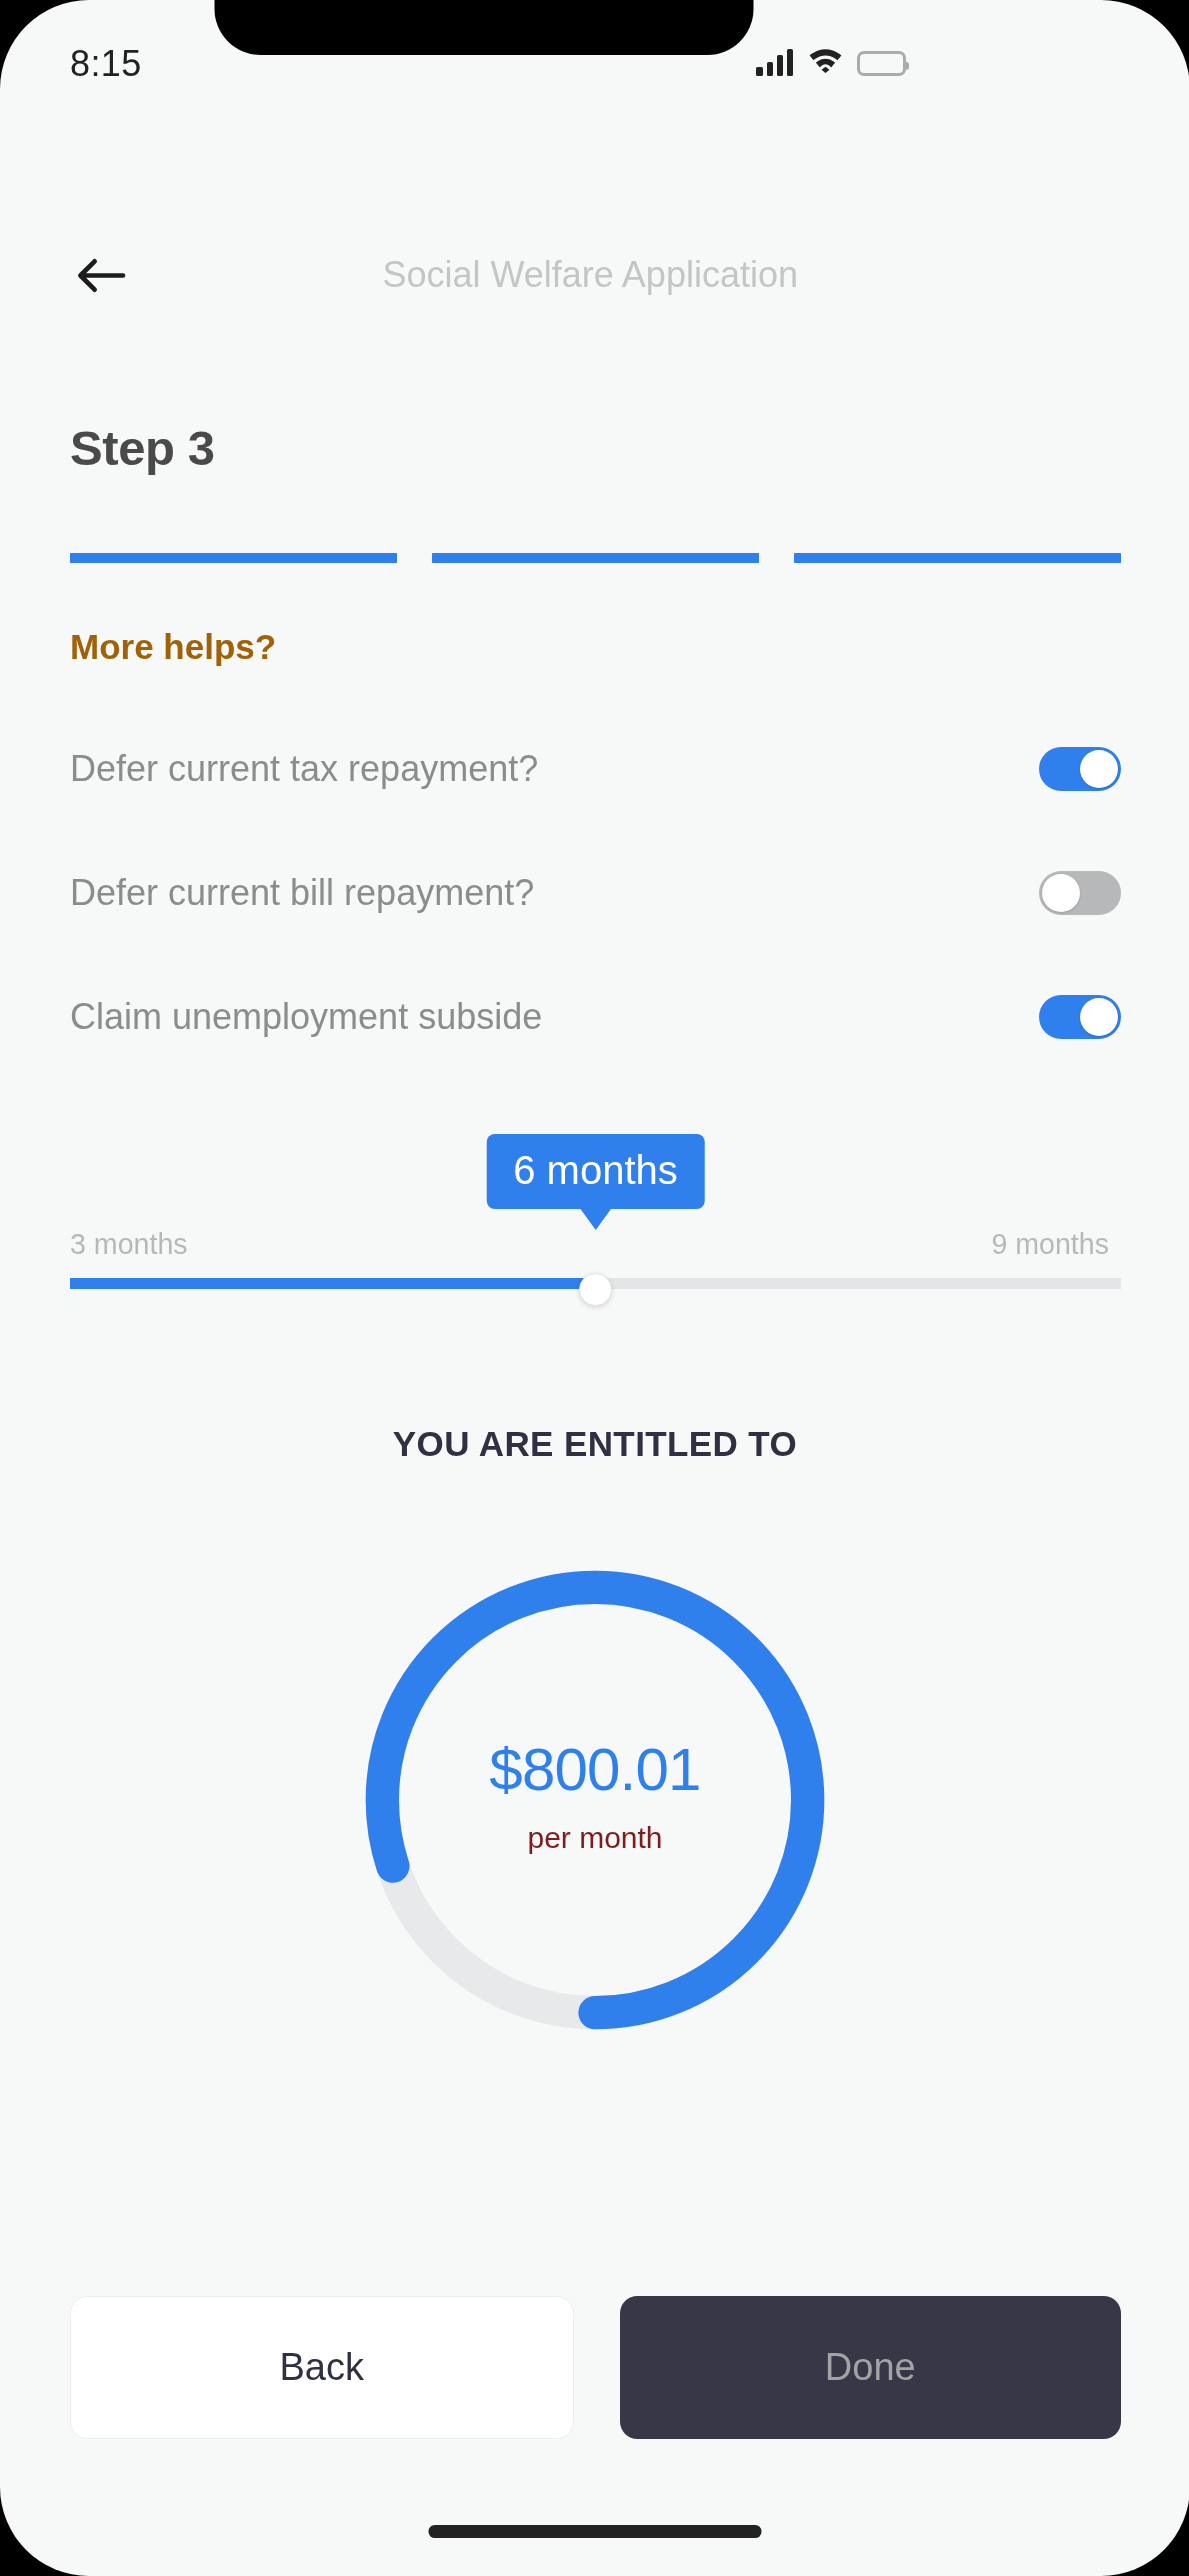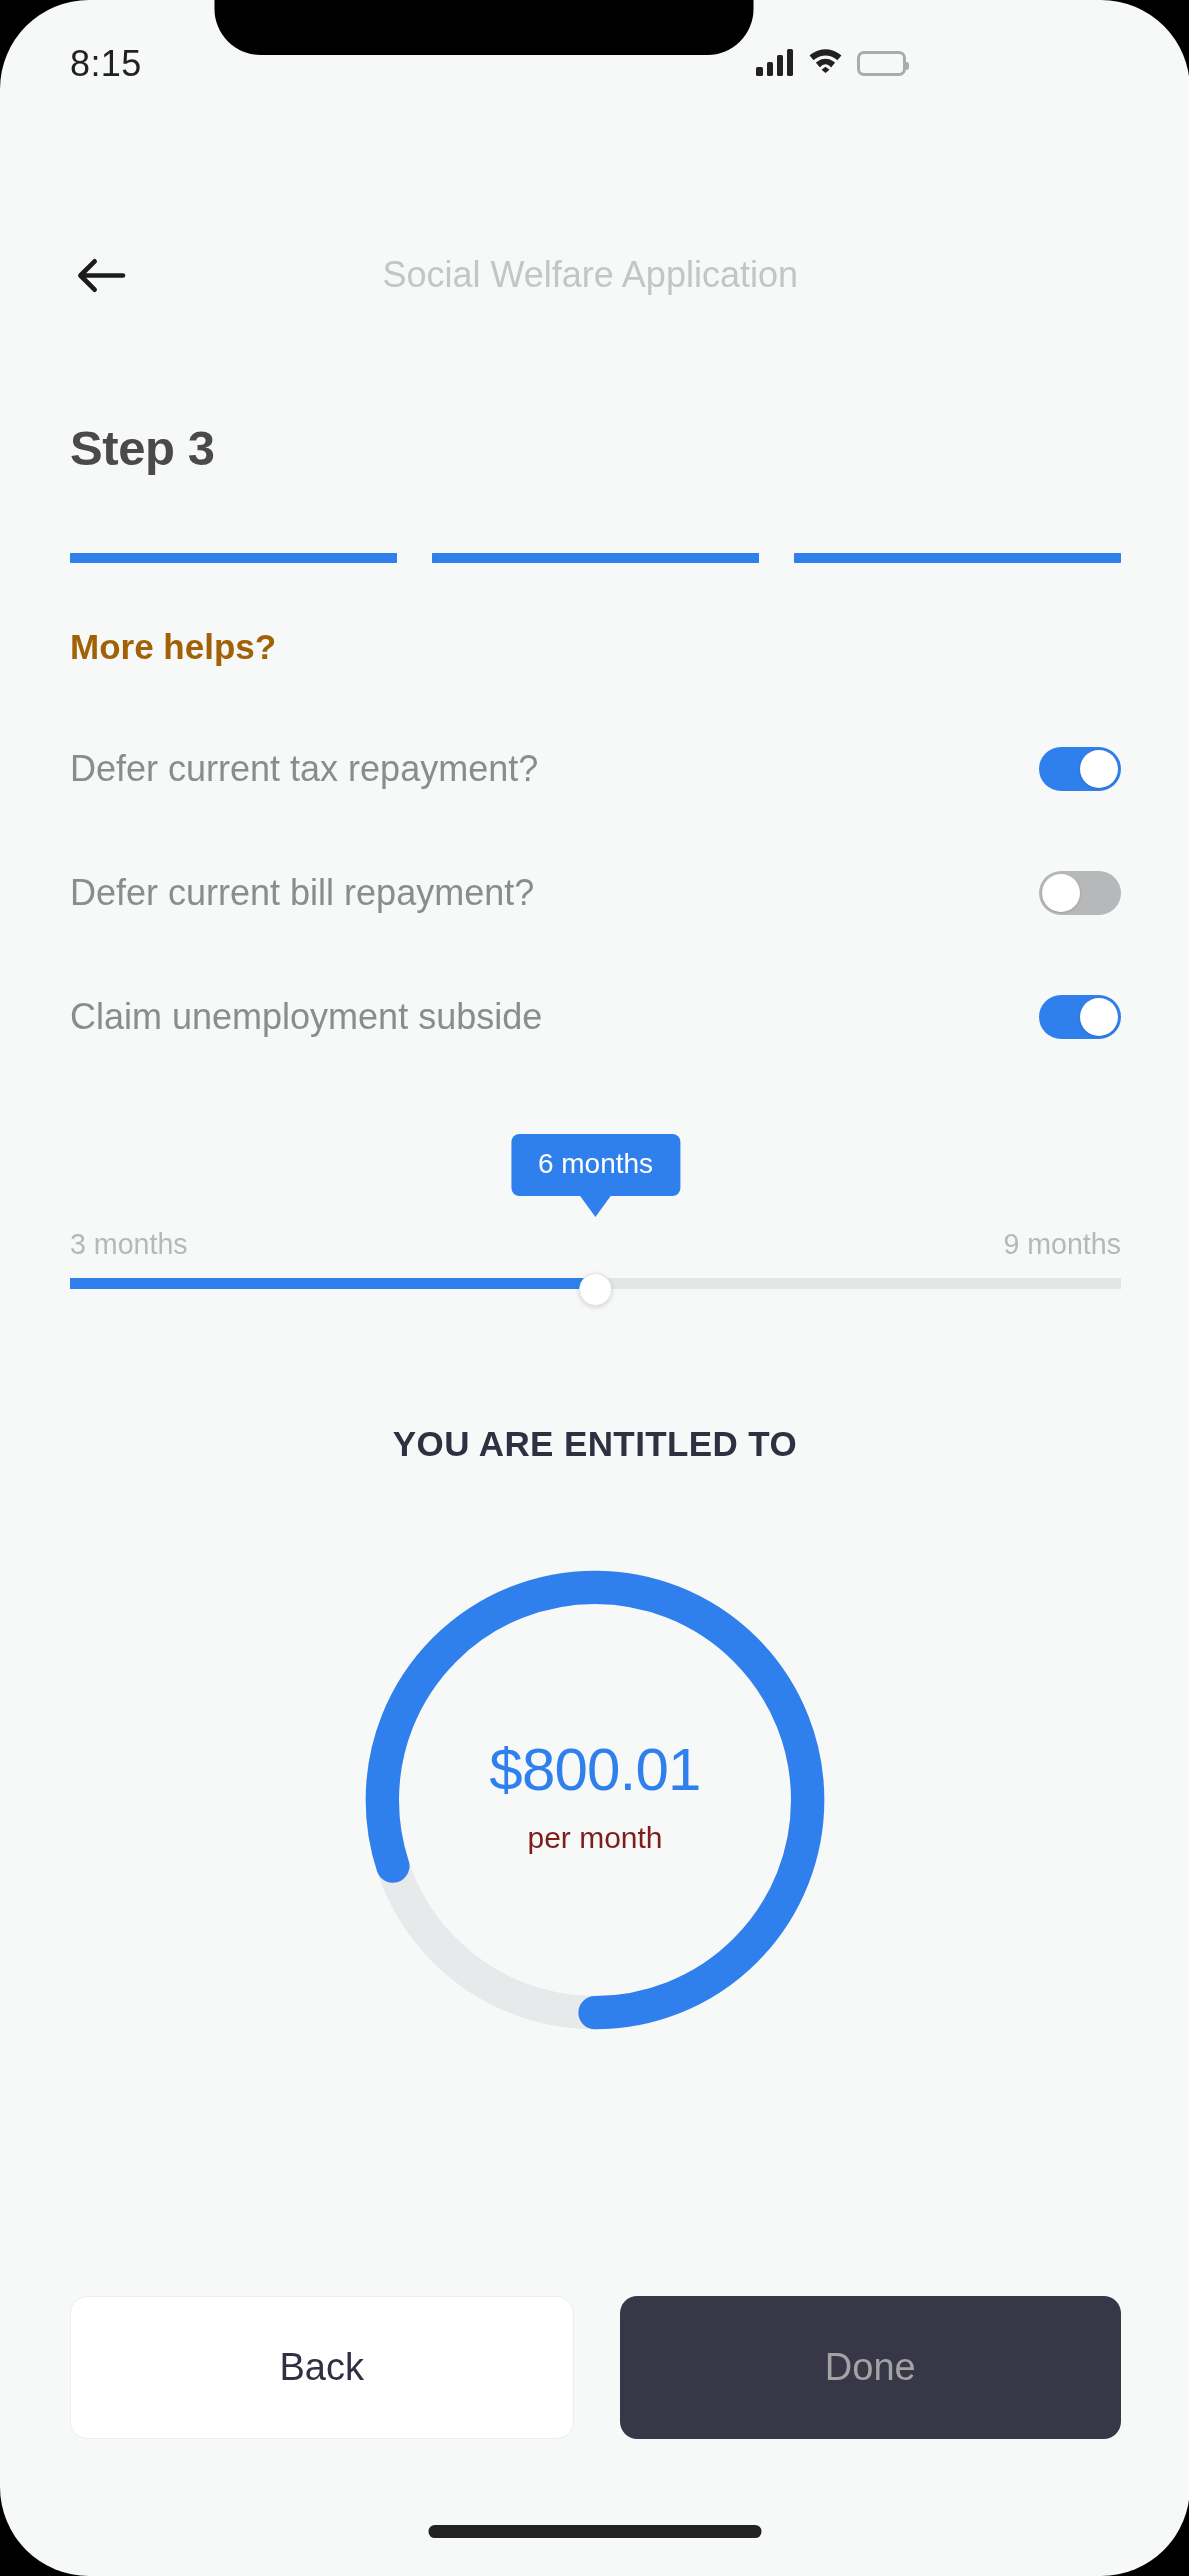--- a/index.html
+++ b/index.html
@@ -177,21 +177,21 @@
     width: 1051px;
     height: 151px;
   }
   #slider-tooltip {
     position: absolute;
     left: 50%;
     top: 0;
     transform: translateX(-50%);
     background: #2f80ed;
     color: #ffffff;
-    font-size: 28px;
+    font-size: 40px;
     padding: 14.3px 27px 16px;
     border-radius: 8px;
     white-space: nowrap;
   }
   #slider-tooltip::after {
     content: "";
     position: absolute;
     left: 50%;
     bottom: -20.6px;
     transform: translateX(-50%);
@@ -199,21 +199,21 @@
     border-right: 16px solid transparent;
     border-top: 22px solid #2f80ed;
   }
   .slider-endlabel {
     position: absolute;
     top: 94px;
     font-size: 28.6px;
     color: #b6b8ba;
   }
   #slider-min { left: 0; }
-  #slider-max { right: 0; }
+  #slider-max { right: 12px; }
   #slider-track {
     position: absolute;
     left: 0; top: 144px;
     width: 1051px; height: 11px;
     background: #e3e5e7;
     border-radius: 0;
   }
   #slider-fill {
     position: absolute;
     left: 0; top: 0;

